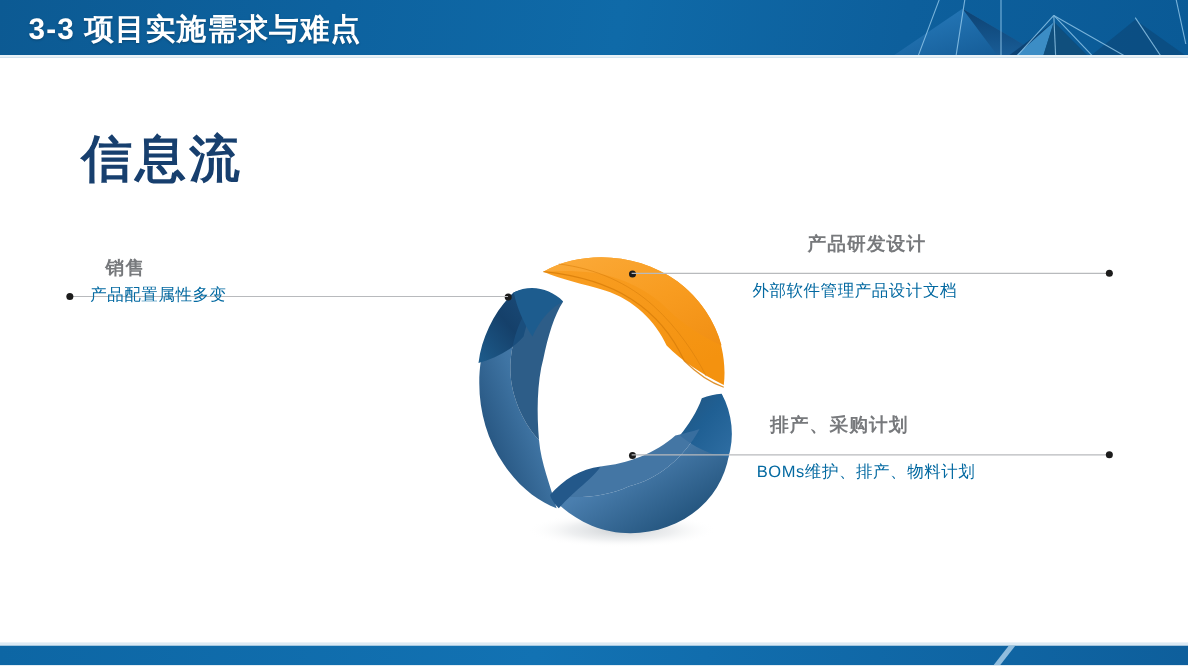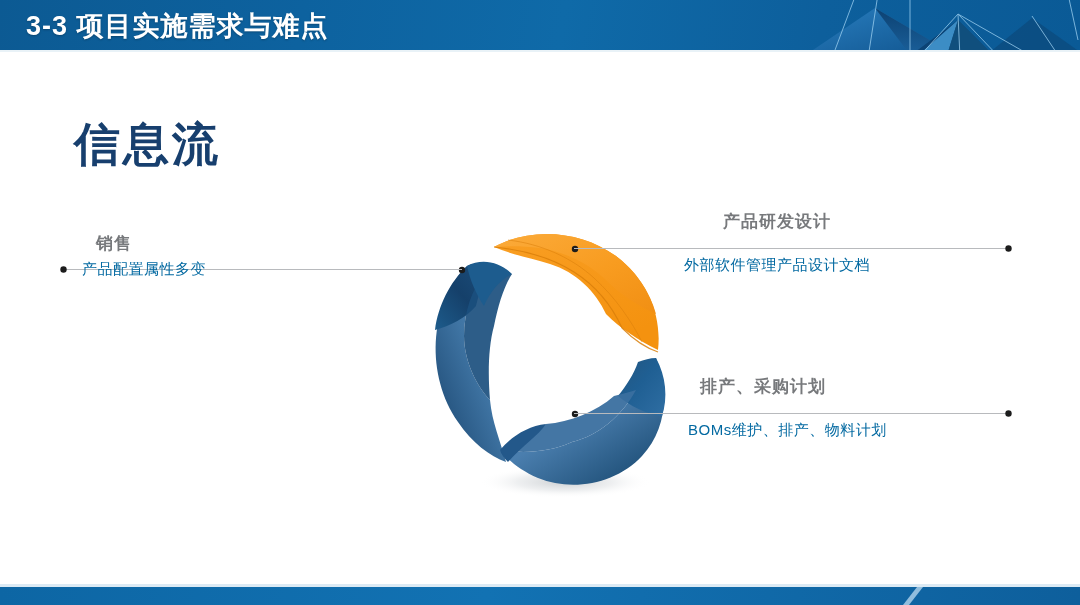--- a/index.html
+++ b/index.html
@@ -119,21 +119,21 @@
     color: #0369a1;
     letter-spacing: 0.5px;
     line-height: 1.2;
   }
 
   .callout-left { left: 60px; top: 234px; width: 410px; }
   .callout-left .callout-heading { position: absolute; left: 36px; top: 0px; }
   .callout-left .callout-sub     { position: absolute; left: 22px; top: 26px; }
 
   .callout-tr { left: 574px; top: 212px; width: 440px; }
-  .callout-tr .callout-heading { position: absolute; left: 149px; top: 0px; }
+  .callout-tr .callout-heading { position: absolute; left: 160px; top: 0px; }
   .callout-tr .callout-sub     { position: absolute; left: 110px; top: 44px; }
 
   .callout-br { left: 574px; top: 377px; width: 440px; }
   .callout-br .callout-heading { position: absolute; left: 126px; top: 0px; }
   .callout-br .callout-sub     { position: absolute; left: 114px; top: 44px; }
 
   .leader {
     position: absolute;
     height: 9px;
     left: 0;

